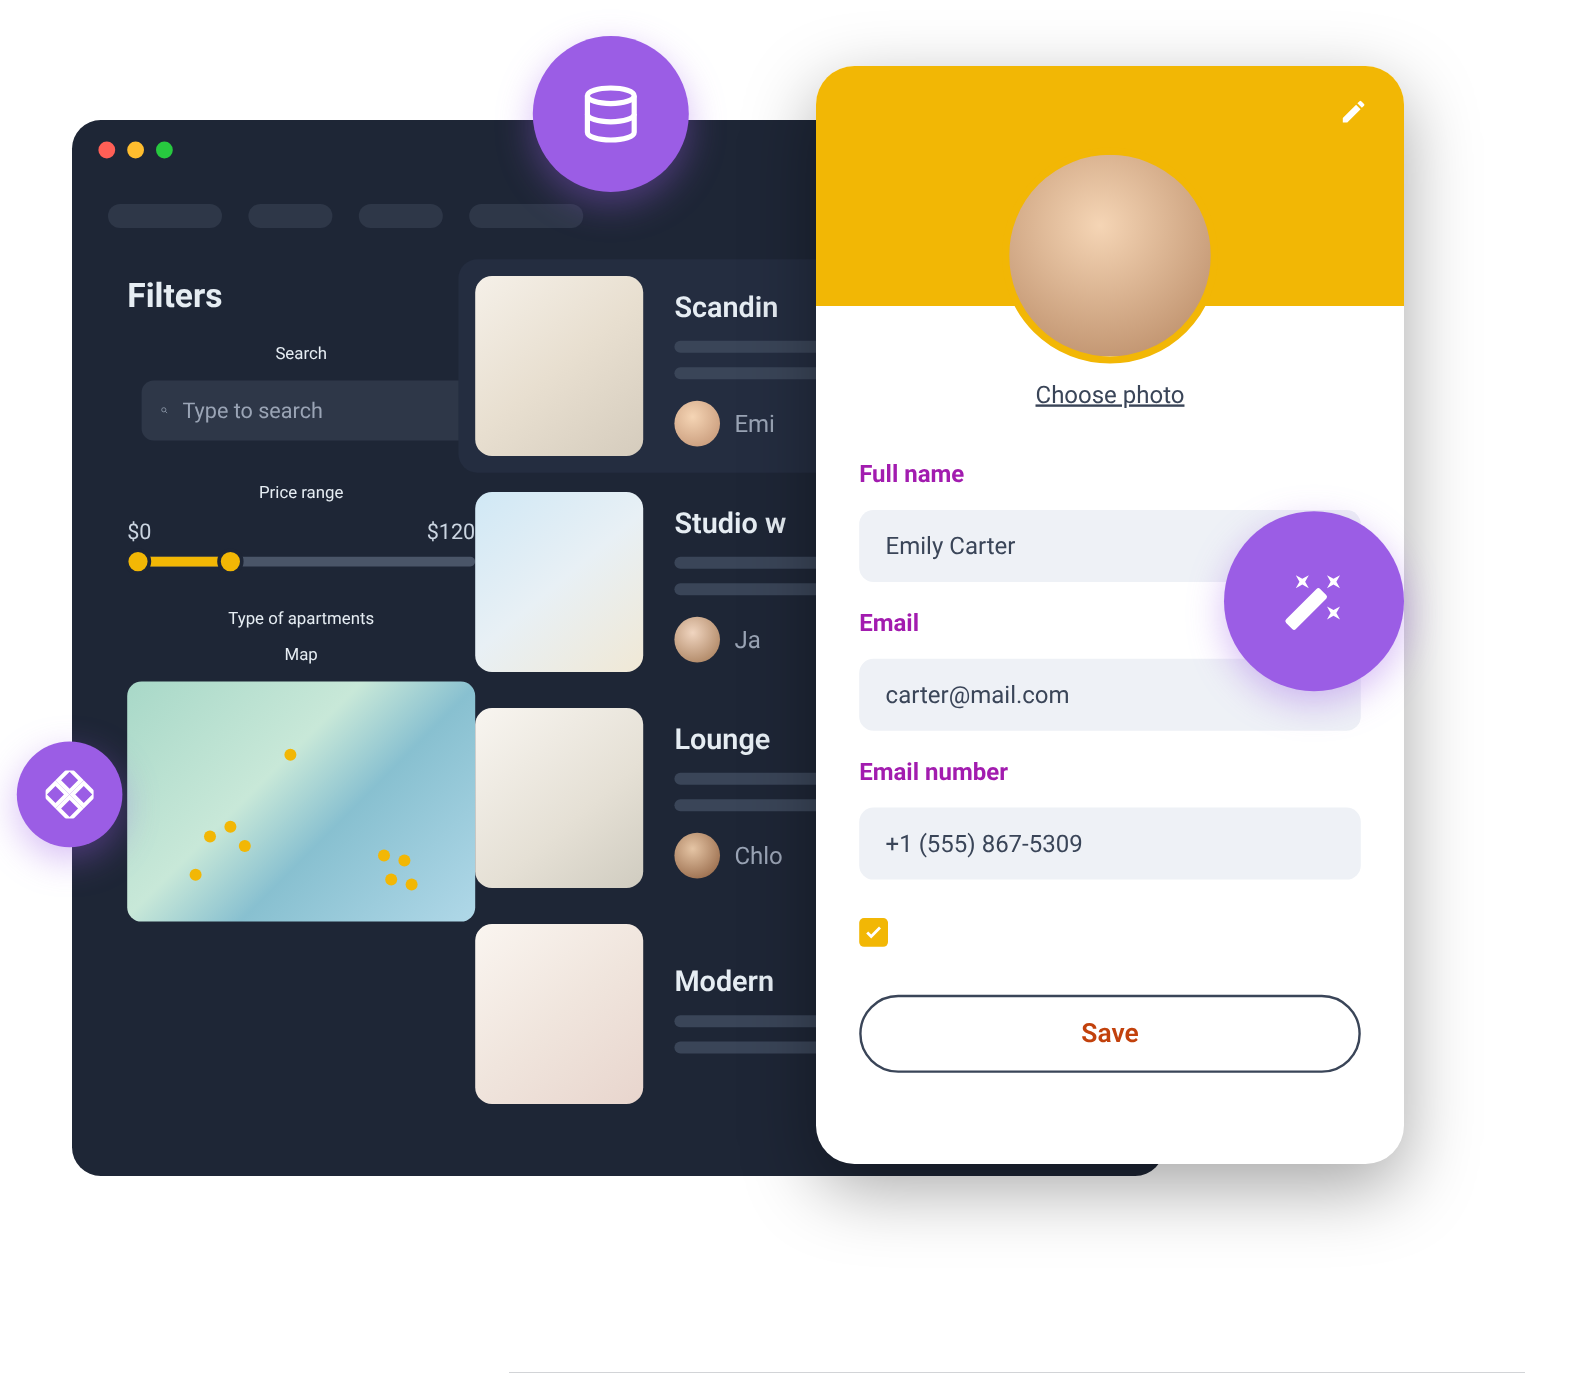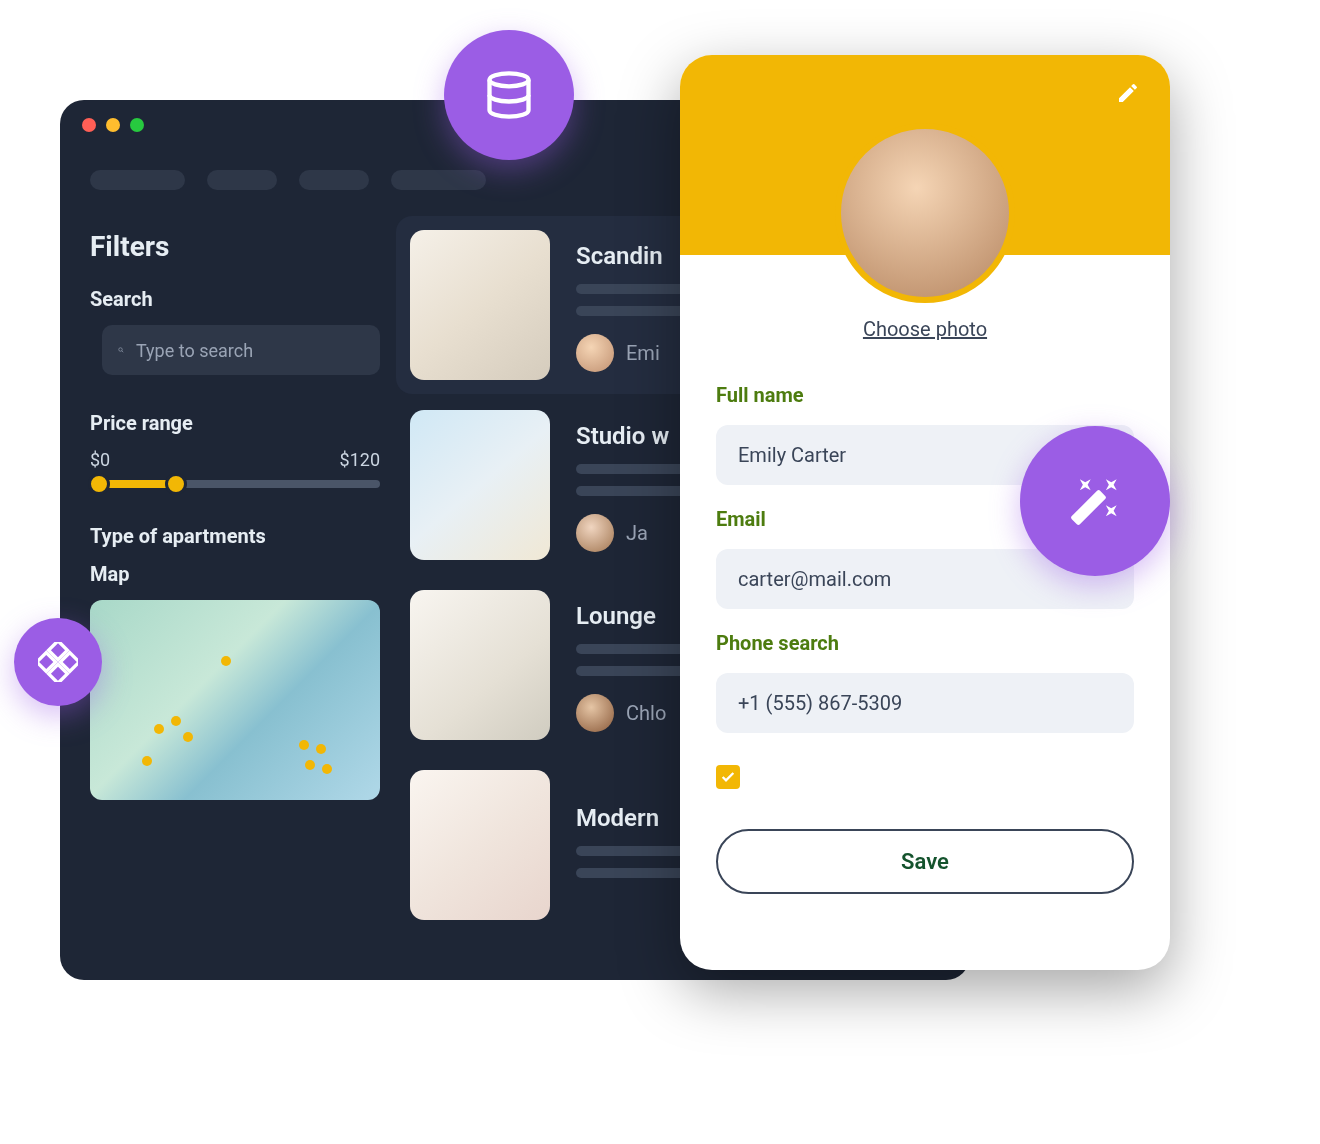--- a/index.html
+++ b/index.html
@@ -16,24 +16,24 @@
   }
   .titlebar { display: flex; gap: 10px; padding: 18px 22px; }
   .dot { width: 14px; height: 14px; border-radius: 50%; }
   .dot.red { background: #ff5f56; }
   .dot.yellow { background: #ffbd2e; }
   .dot.green { background: #27c93f; }
 
   .tabs-row { display: flex; gap: 22px; padding: 20px 30px 0; }
   .tab-pill { height: 20px; border-radius: 10px; background: #2e3748; }
 
-  .main { display: flex; padding: 40px 30px 0; gap: 30px; color: #e6edf3; }
+  .main { display: flex; padding: 40px 46px 0; color: #e6edf3; }
   .filters { width: 290px; flex-shrink: 0; }
   .filters h2 { font-size: 28px; font-weight: 700; margin-bottom: 24px; }
-  .label { font-size: 20px; font-weight: 700; margin-bottom: 14px; }
+  .label { font-size: 14px; font-weight: 400; margin-bottom: 14px; text-align: center; }
   .search-box {
     display: flex; align-items: flex-end; gap: 12px;
     background: #2e3748; border-radius: 10px; padding: 14px 16px;
     margin-bottom: 36px;
     margin-left: 12px;
   }
   .search-box input {
     background: transparent; border: none; outline: none;
     color: #9aa4b5; font-size: 18px; flex: 1;
   }
@@ -103,35 +103,35 @@
     position: absolute; left: 50%; transform: translateX(-50%);
     top: 68px; width: 180px; height: 180px; border-radius: 50%;
     background: radial-gradient(circle at 45% 35%, #f5d5b5, #b58560);
     border: 6px solid #f2b705;
   }
   .choose-photo {
     text-align: center; margin-top: 62px;
     font-size: 20px; color: #3a4558; text-decoration: underline; cursor: pointer;
   }
   .form { padding: 30px 36px 0; display: flex; flex-direction: column; gap: 10px; }
-  .field-label { font-size: 20px; font-weight: 700; color: #4d7c0f; margin-top: 12px; margin-bottom: 8px; }
+  .field-label { font-size: 20px; font-weight: 700; color: #a21caf; margin-top: 12px; margin-bottom: 8px; }
   .field-input {
     background: #eef1f6; border: none; border-radius: 12px;
     padding: 18px 22px; font-size: 20px; color: #3a4558; outline: none;
   }
   .checkbox-row { display: flex; align-items: center; gap: 14px; margin-top: 22px; }
   .checkbox {
     width: 24px; height: 24px; background: #f2b705; border-radius: 4px;
     display: flex; align-items: center; justify-content: center; color: #fff;
   }
   .checkbox-label { font-size: 20px; color: #5a6478; }
   .save-btn {
     margin-top: 30px; border: 2px solid #3a4558; border-radius: 999px;
     background: #fff; padding: 18px; font-size: 22px; font-weight: 600;
-    color: #14532d; cursor: pointer;
+    color: #c2410c; cursor: pointer;
   }
 
   
   .bubble {
     position: absolute; width: 130px; height: 130px; border-radius: 50%;
     background: #9b5de5; display: flex; align-items: center; justify-content: center;
     box-shadow: 0 10px 30px rgba(155,93,229,0.4); color: #fff;
   }
   .bubble.small { width: 88px; height: 88px; }
   .bubble svg { width: 52px; height: 52px; }
@@ -244,21 +244,21 @@
         <path d="M3 17.25V21h3.75L17.81 9.94l-3.75-3.75L3 17.25zM20.71 7.04a1 1 0 0 0 0-1.41l-2.34-2.34a1 1 0 0 0-1.41 0l-1.83 1.83 3.75 3.75 1.83-1.83z"></path>
       </svg>
     <div class="avatar-lg"></div>
   </div>
   <div class="choose-photo">Choose photo</div>
   <div class="form">
     <div class="field-label">Full name</div>
     <input class="field-input" value="Emily Carter" style="">
     <div class="field-label">Email</div>
     <input class="field-input" value="carter@mail.com" style="">
-    <div class="field-label">Phone search</div>
+    <div class="field-label">Email number</div>
     <input class="field-input" value="+1 (555) 867-5309" style="">
     <div class="checkbox-row">
       <div class="checkbox">
         <svg width="16" height="16" viewBox="0 0 24 24" fill="none" stroke="currentColor" stroke-width="3.5">
             <polyline points="20 6 9 17 4 12"></polyline>
           </svg>
       </div>
     </div>
     <button class="save-btn">Save</button>
   </div>

